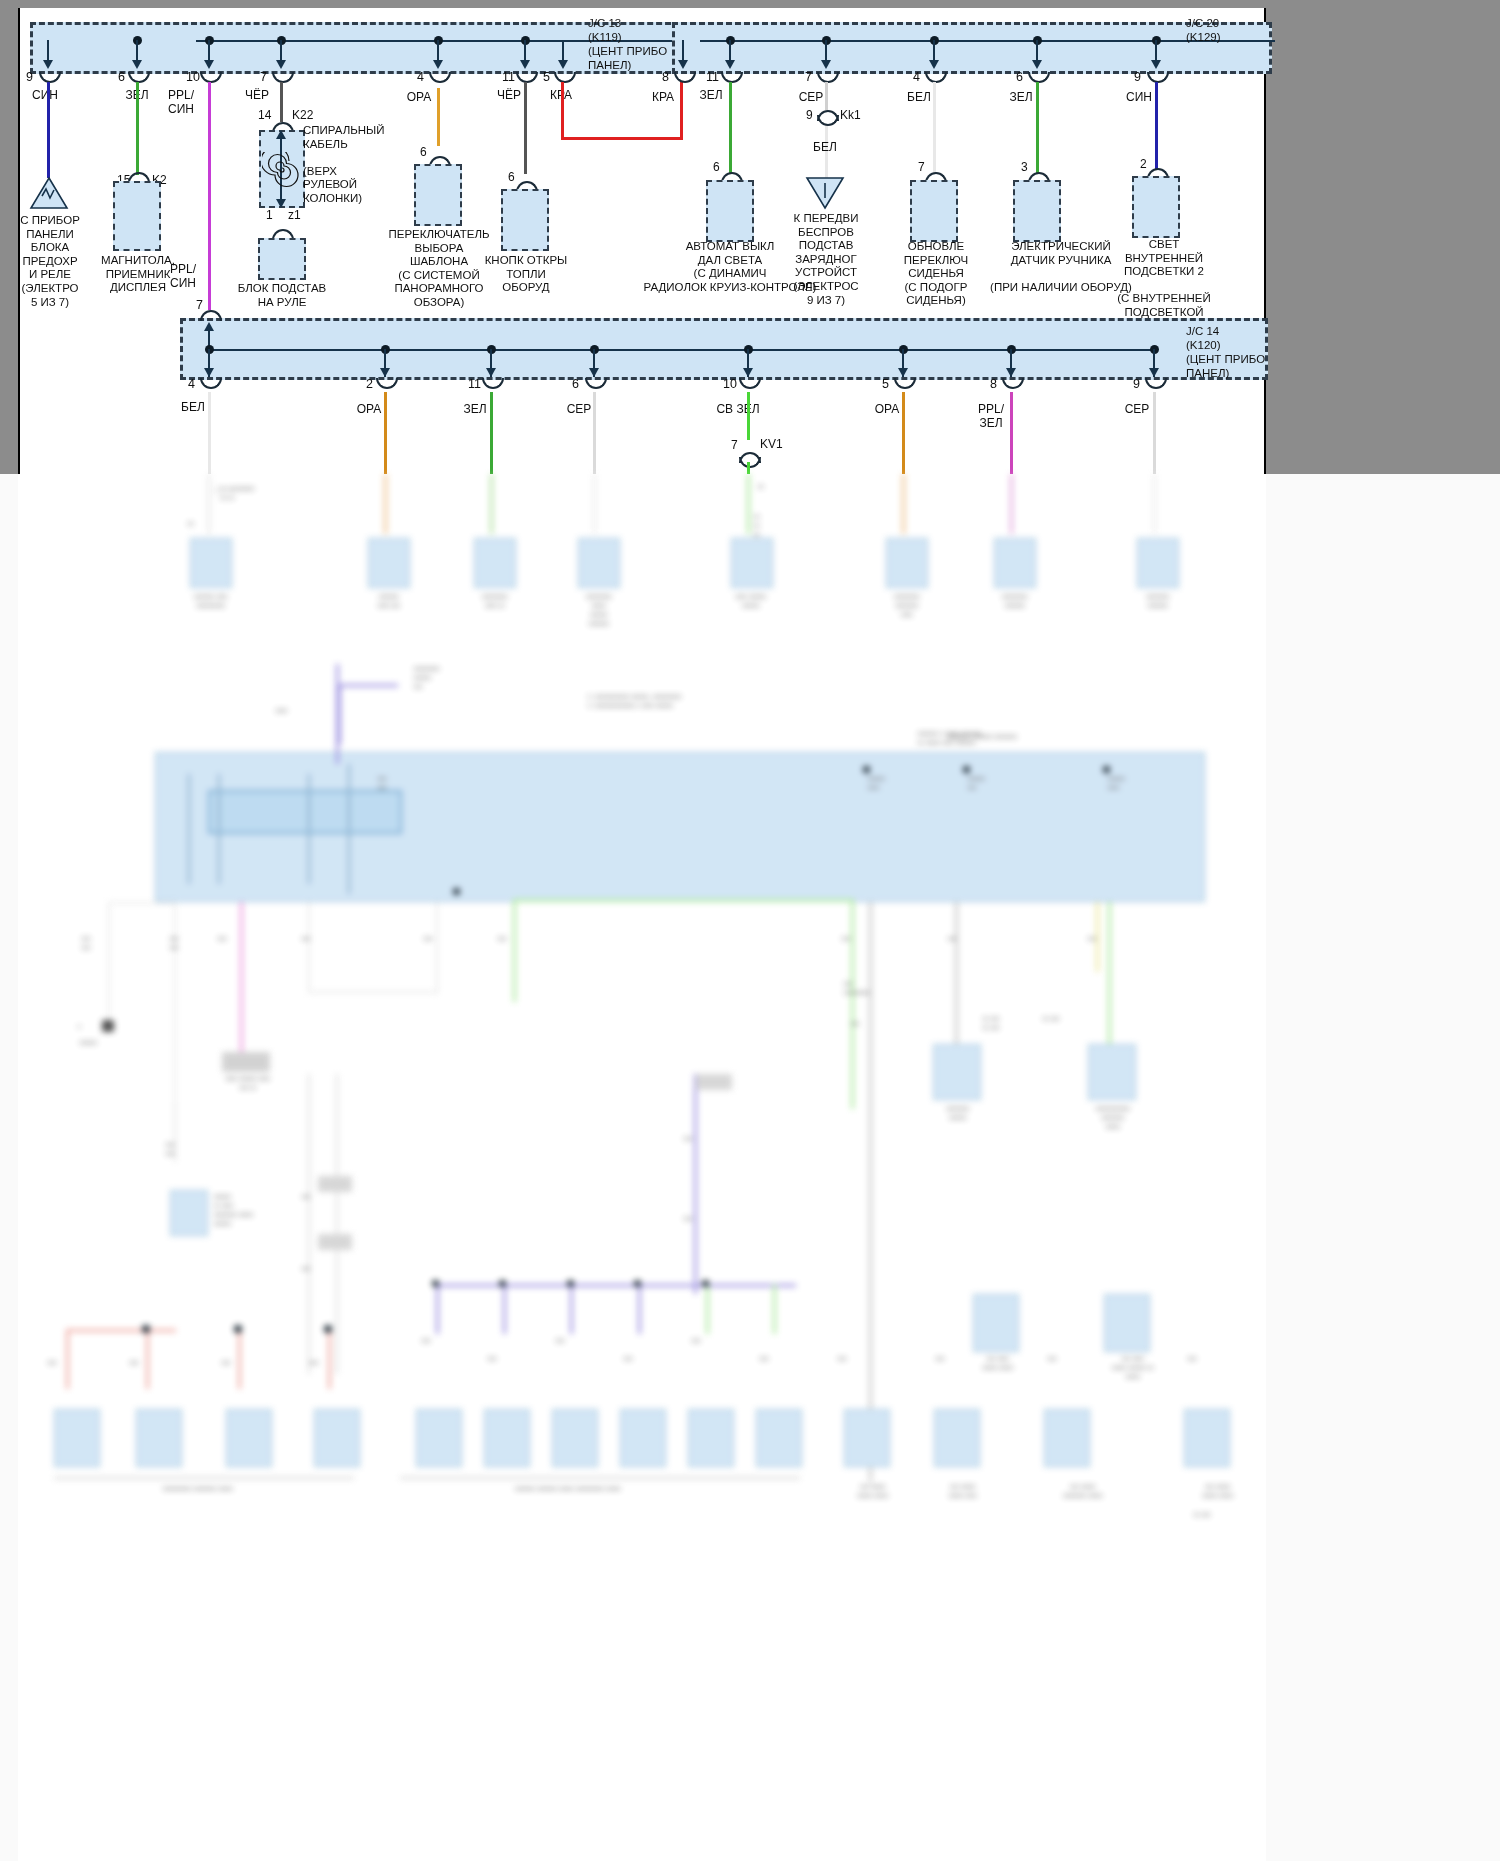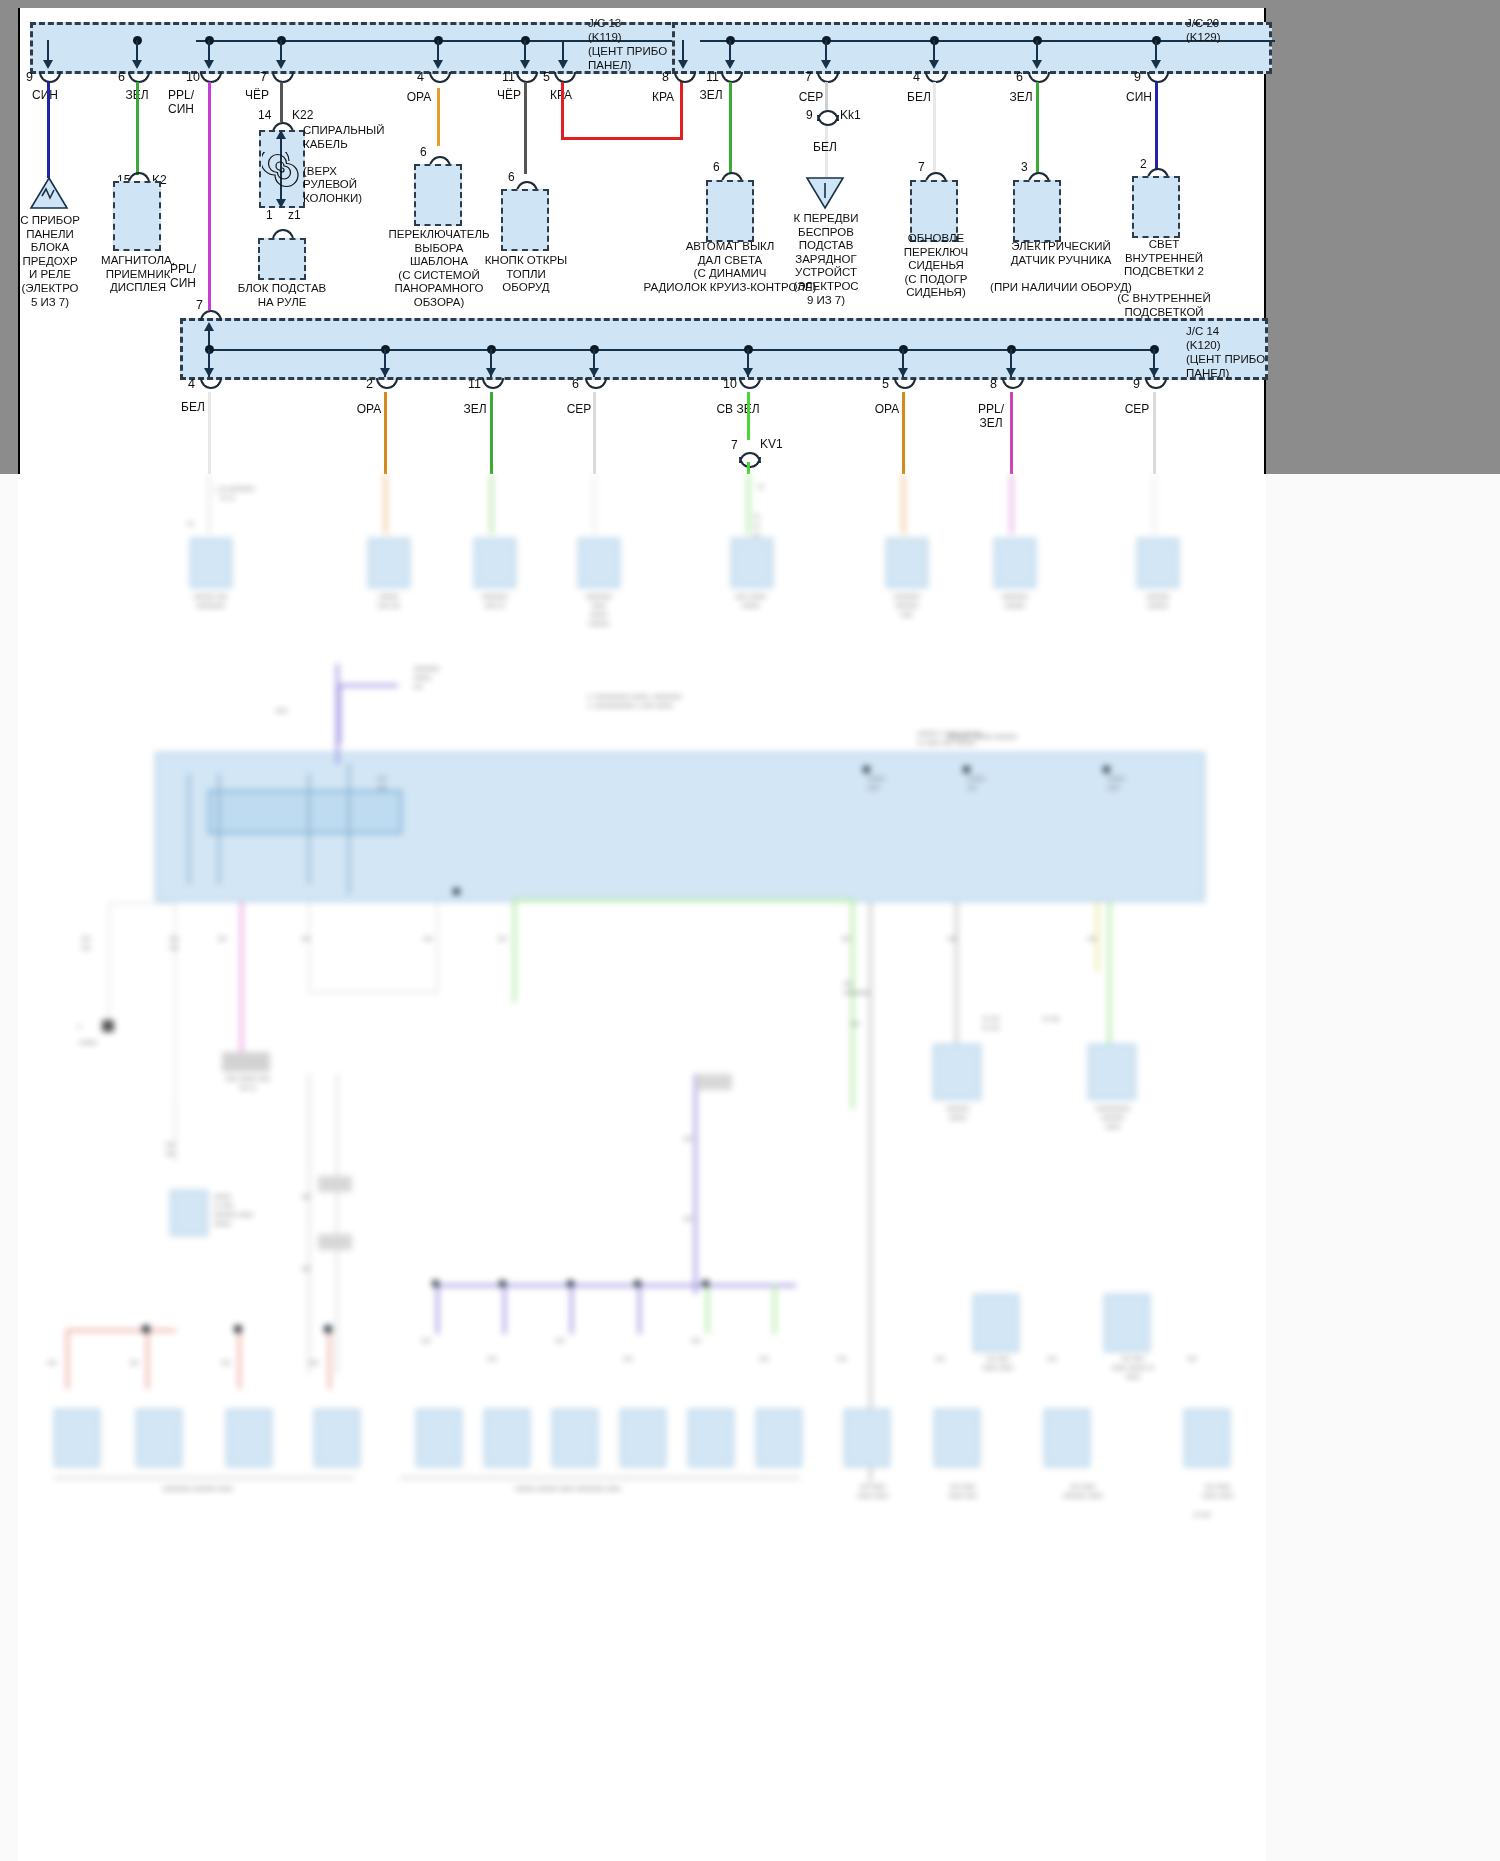--- a/index.html
+++ b/index.html
@@ -265,21 +265,21 @@
 БЕСПРОВ
 ПОДСТАВ
 ЗАРЯДНОГ
 УСТРОЙСТ
 (ЭЛЕКТРОС
 9 ИЗ 7)</div>
 
   <div class="smalllbl" style="left:918px;top:160px;">7</div>
   <div class="cupup" style="left:925px;top:172px;"></div>
   <div class="box" style="left:910px;top:180px;width:48px;height:62px;"></div>
-  <div class="caption" style="left:876px;top:232px;width:120px;white-space:pre-line;">ОБНОВЛЕ ПЕРЕКЛЮЧ
+  <div class="caption" style="left:876px;top:240px;width:120px;white-space:pre-line;">ОБНОВЛЕ ПЕРЕКЛЮЧ
 СИДЕНЬЯ
 (С ПОДОГР
 СИДЕНЬЯ)</div>
 
   <div class="smalllbl" style="left:1021px;top:160px;">3</div>
   <div class="cupup" style="left:1028px;top:172px;"></div>
   <div class="box" style="left:1013px;top:180px;width:48px;height:62px;"></div>
   <div class="caption" style="left:988px;top:240px;width:146px;white-space:pre-line;">ЭЛЕКТРИЧЕСКИЙ
 ДАТЧИК РУЧНИКА
 

